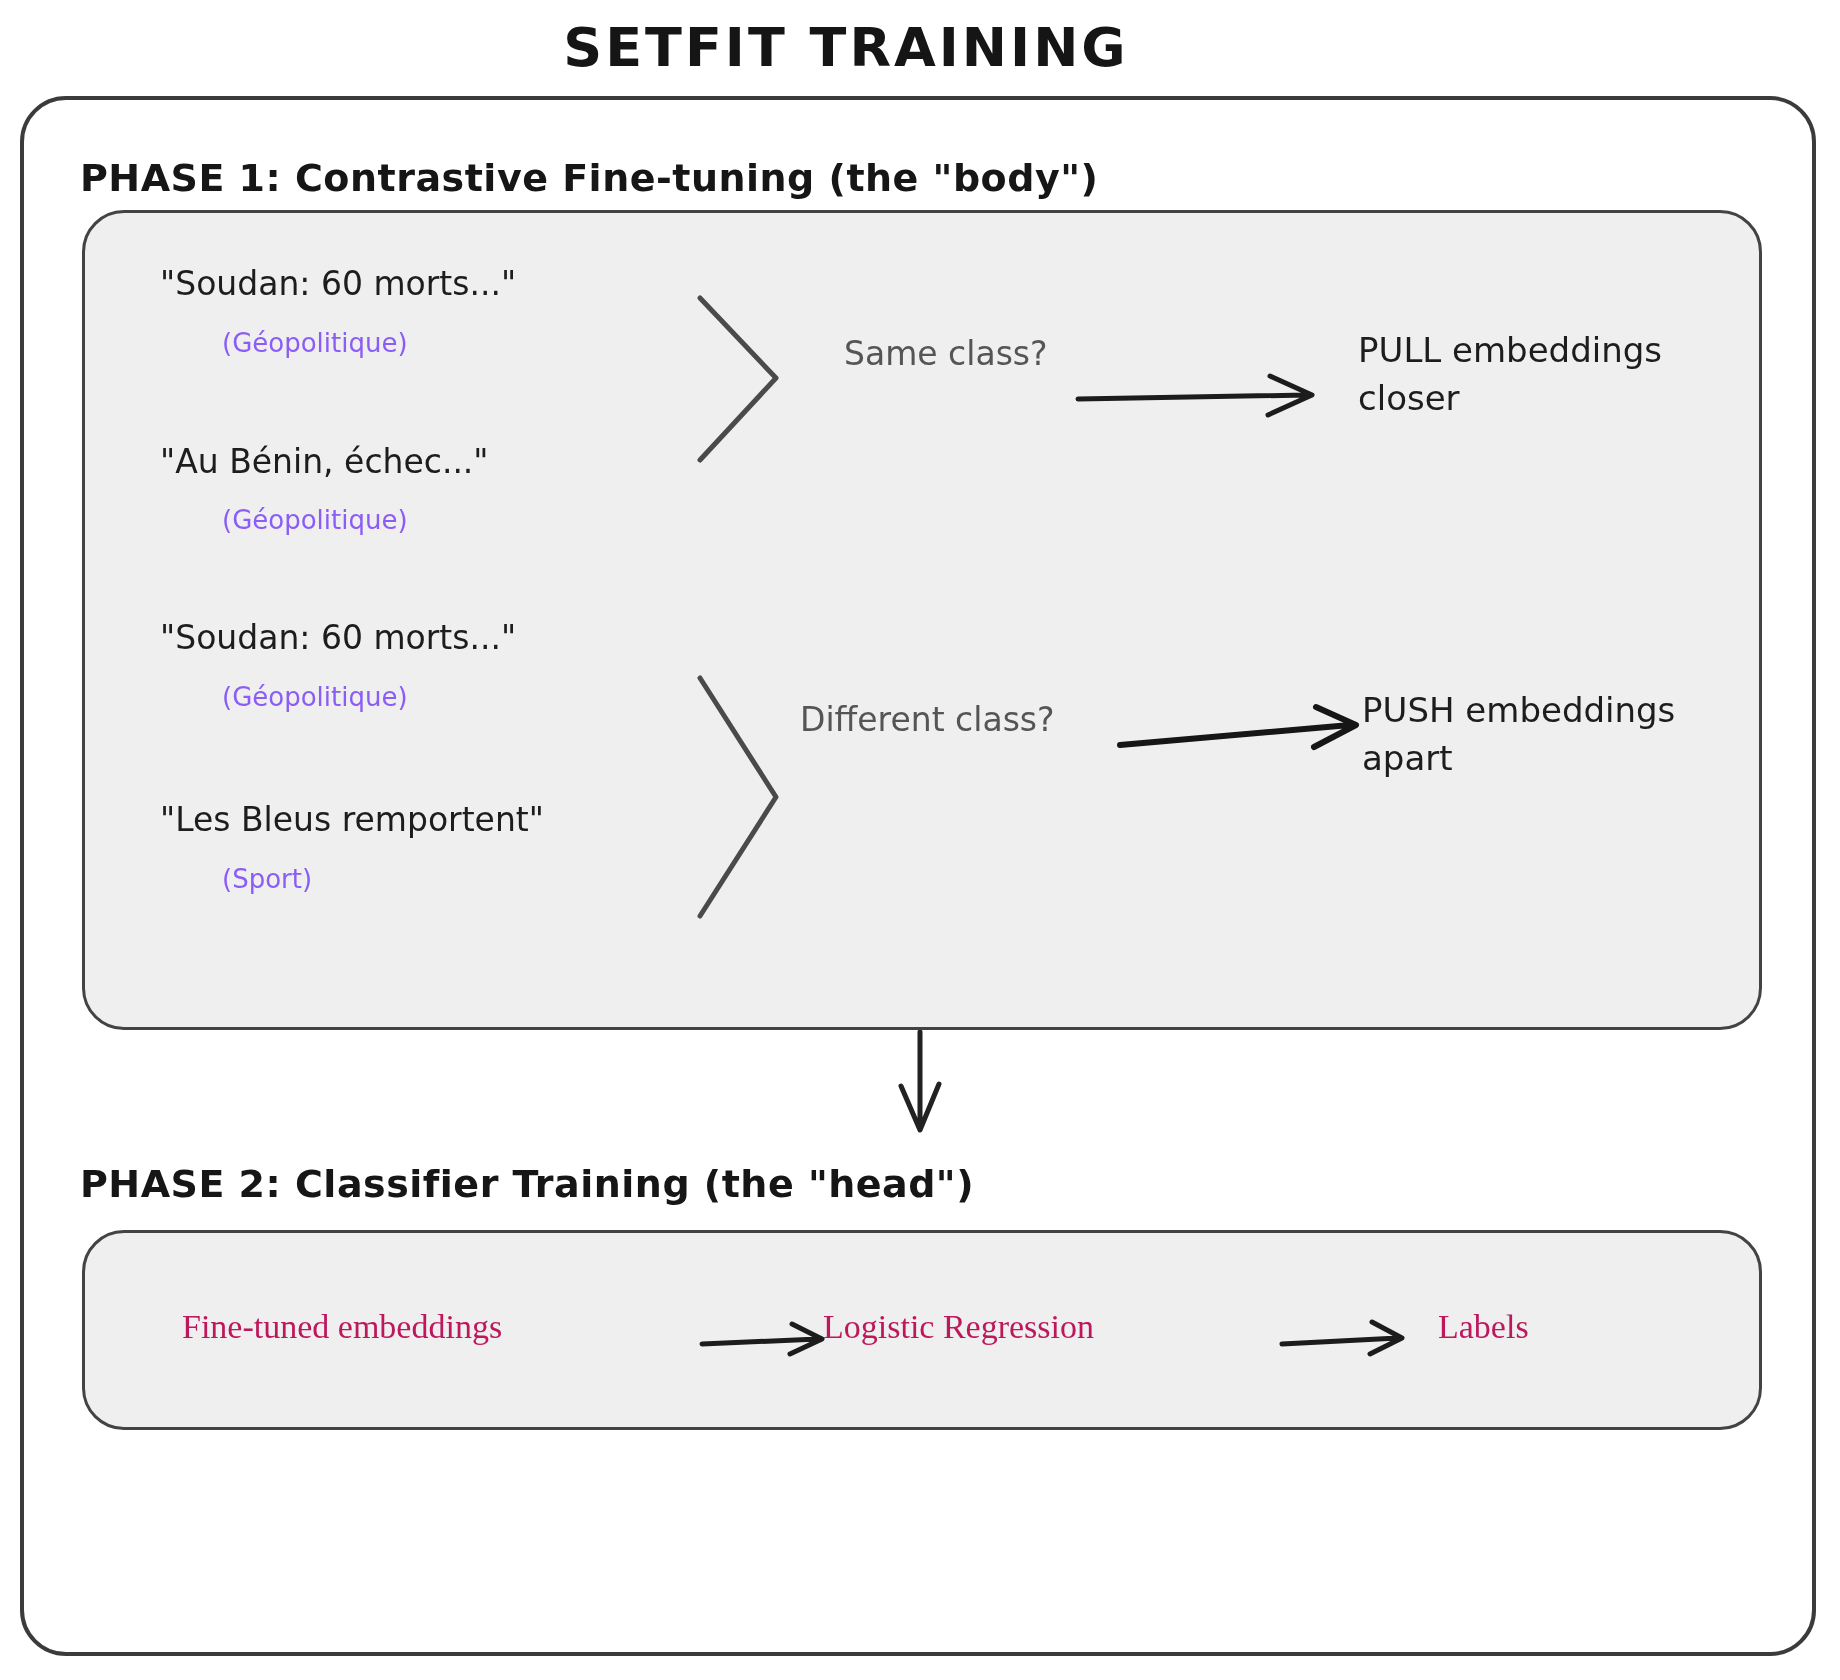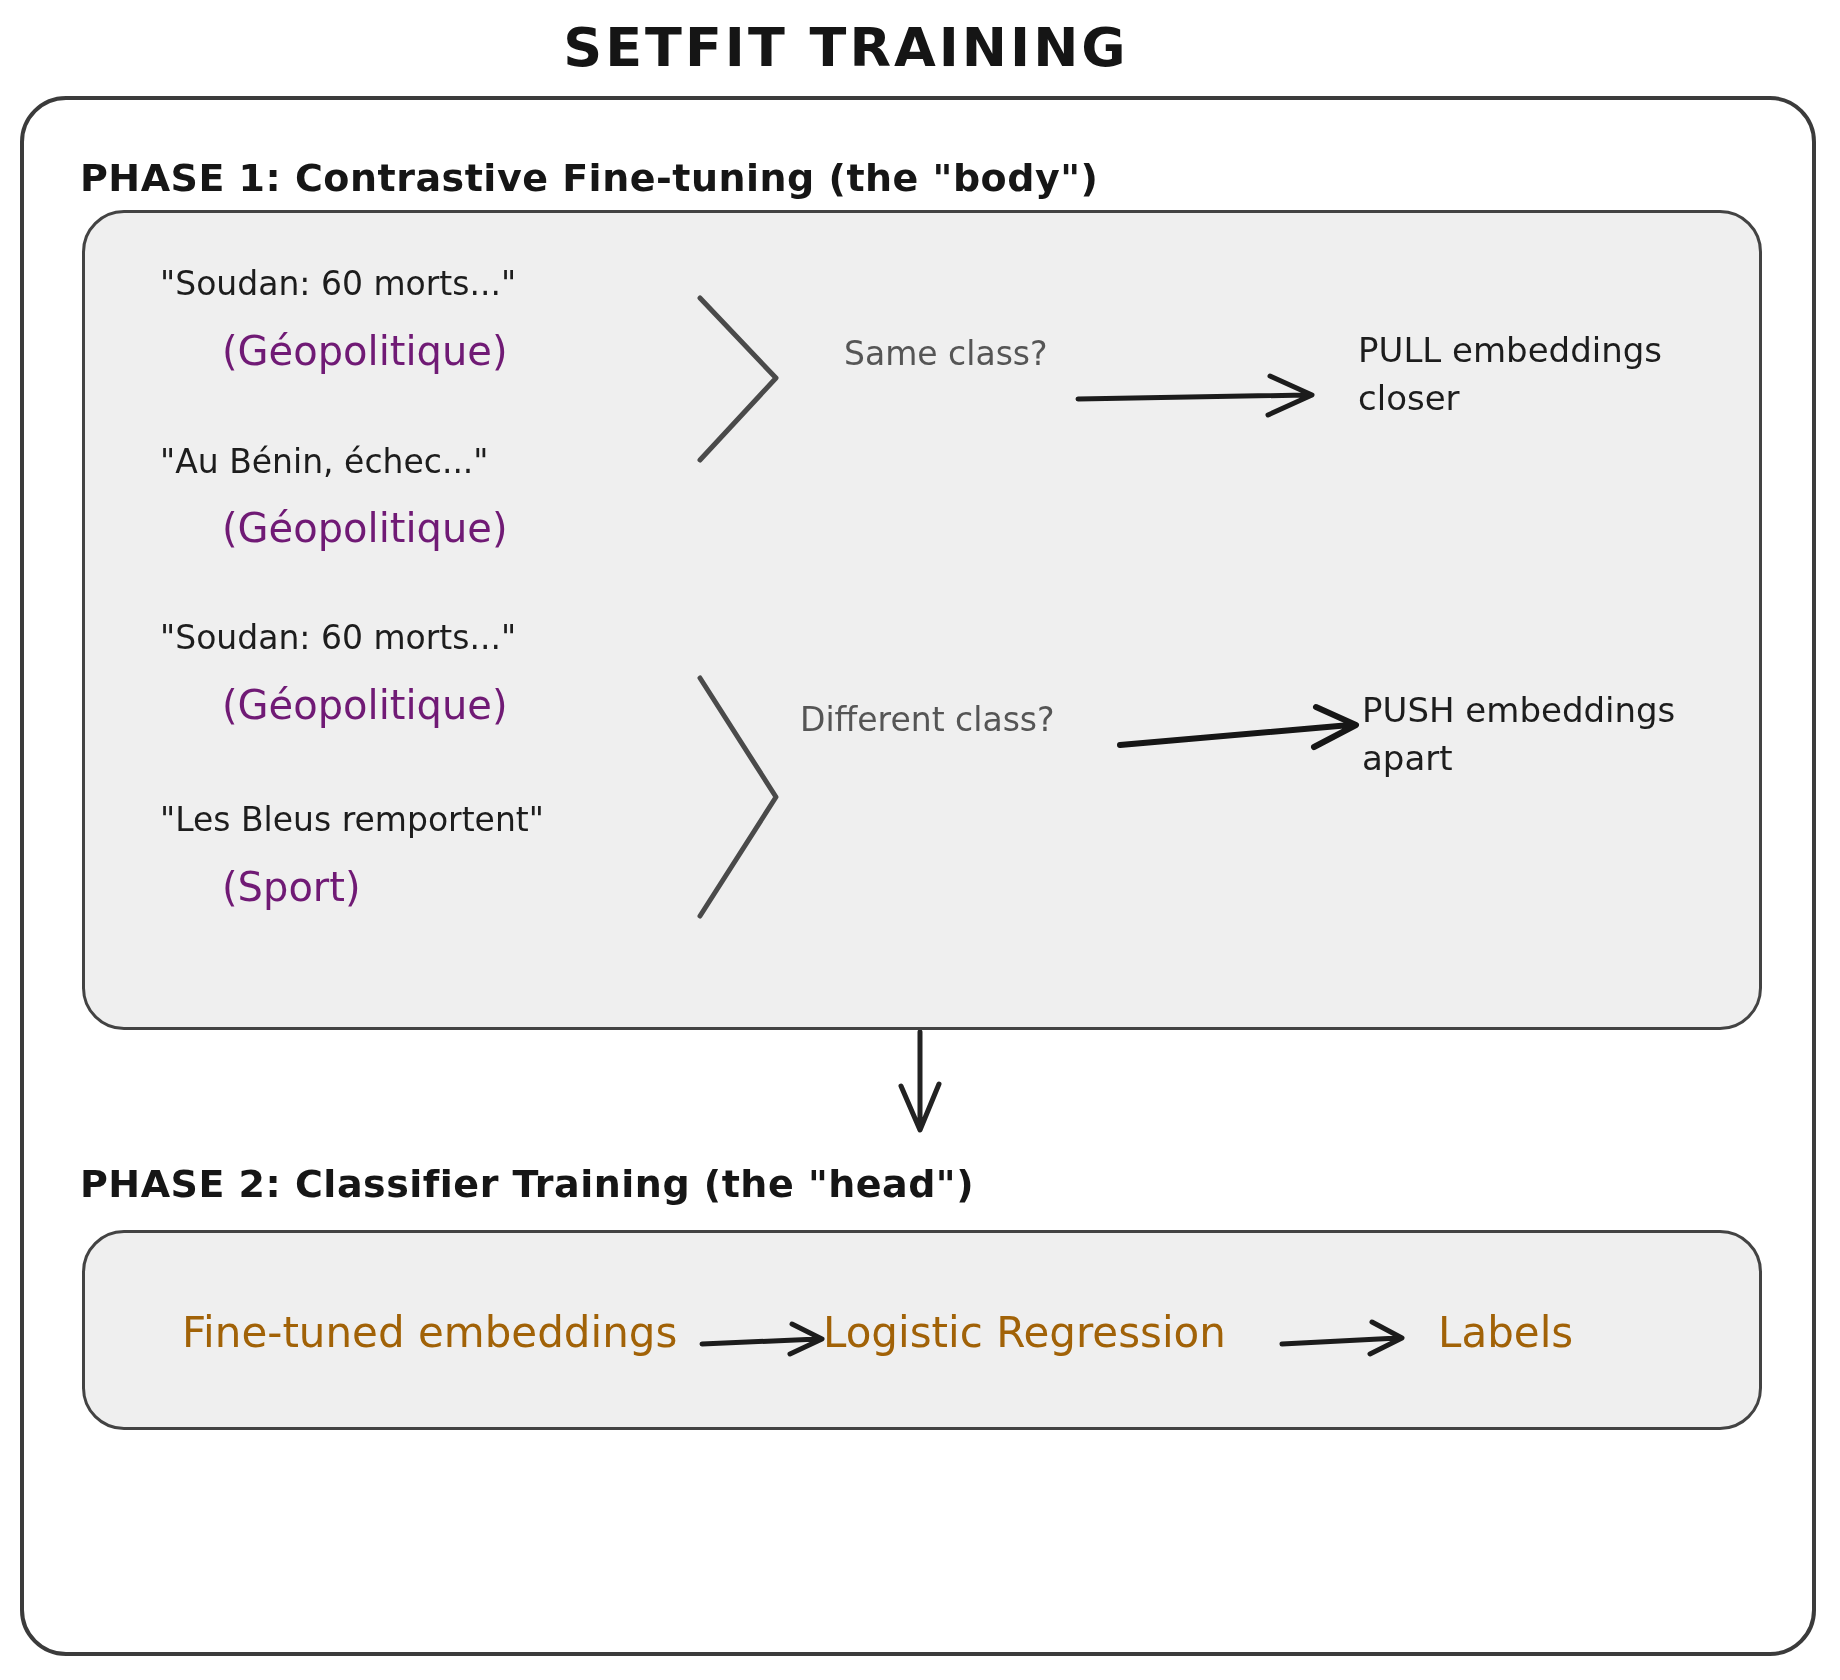--- a/index.html
+++ b/index.html
@@ -16,24 +16,24 @@
     left:20px;top:96px;width:1796px;height:1560px;box-sizing:border-box;
     border:4px solid #3b3b3b;border-radius:46px;background:#ffffff;
   }
   .phase-heading{
     font-size:38px;font-weight:600;letter-spacing:0.5px;color:#161616;white-space:nowrap;
   }
   .panel{
     box-sizing:border-box;background:#efefef;border:3px solid #434343;border-radius:42px;
   }
   .quote{font-size:33px;font-weight:500;color:#1d1d1d;white-space:nowrap;}
-  .cat{font-size:40px;color:#701a75;white-space:nowrap;}
+  .cat{font-size:26px;color:#8b5cf6;white-space:nowrap;}
   .question{font-size:33px;color:#555555;white-space:nowrap;}
   .action{font-size:34px;font-weight:500;color:#1d1d1d;line-height:1.42;width:330px;}
-  .flow-label{font-size:42px;font-weight:500;color:#a16207;white-space:nowrap;}
+  .flow-label{font-size:34px;font-weight:500;color:#be185d;white-space:nowrap;font-family:Liberation Serif, serif;}
   svg{display:block;}
 </style>
 </head>
 <body>
 
 <div class="canvas">
 
   <div class="abs title">SETFIT TRAINING</div>
 
   <div class="abs outer-frame"></div>

